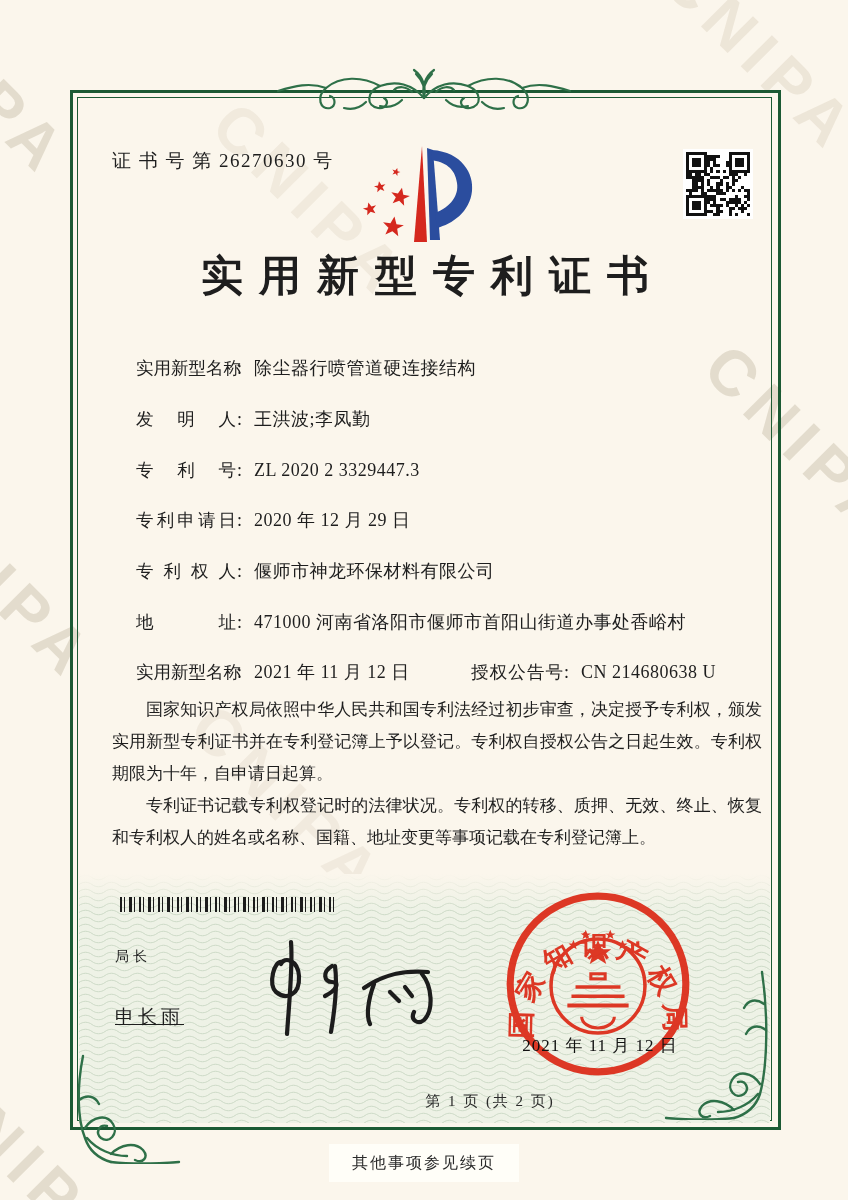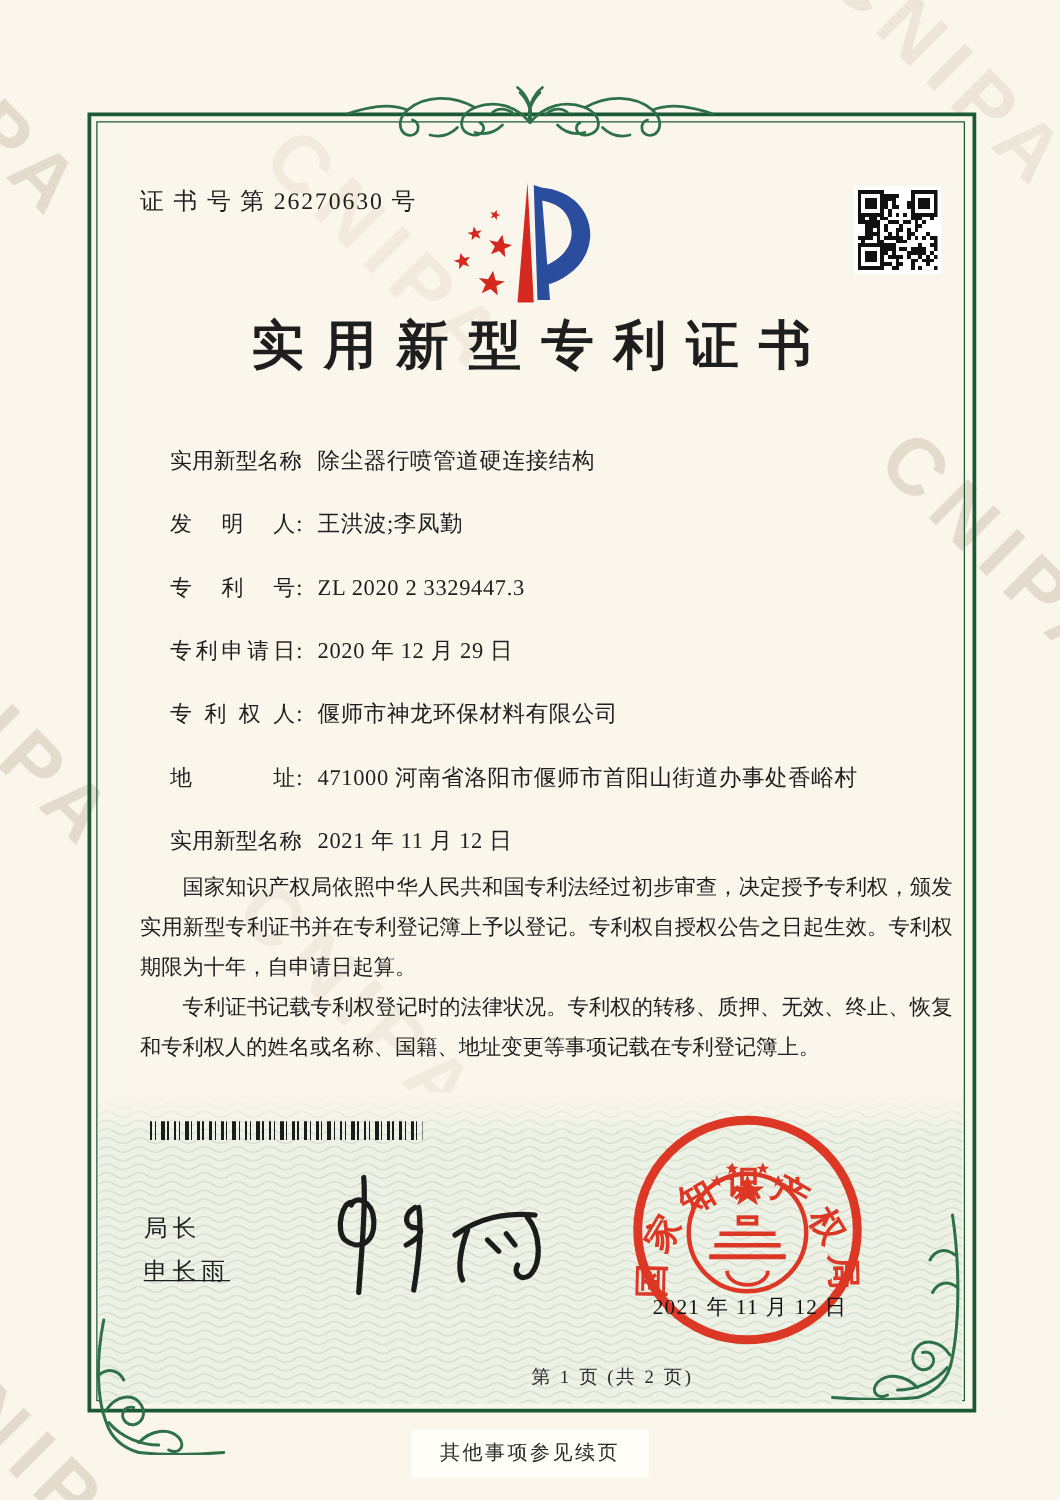--- a/index.html
+++ b/index.html
@@ -54,21 +54,21 @@
   .bodytext{position:absolute;left:112px;top:694px;width:650px;font-size:17px;line-height:1.88;
     text-align:justify;z-index:5;}
   .bodytext p{margin:0;text-indent:2em;}
   
   .barcode{position:absolute;left:120px;top:897px;width:218px;height:15px;z-index:5;
     background:repeating-linear-gradient(90deg,
       #1c1c1c 0 2px,transparent 2px 4px,
       #1c1c1c 4px 5px,transparent 5px 9px,
       #1c1c1c 9px 12px,transparent 12px 14px,
       #1c1c1c 14px 15px,transparent 15px 19px);}
-  .director-title{position:absolute;left:115px;top:970px;font-size:19px;letter-spacing:4px;z-index:5;}
+  .director-title{position:absolute;left:115px;top:948px;font-size:14px;letter-spacing:4px;z-index:5;}
   .director-name{position:absolute;left:115px;top:1004px;font-size:19px;letter-spacing:4px;z-index:5;text-decoration:underline;}
   .signature{position:absolute;left:252px;top:926px;z-index:5;}
   .seal{position:absolute;left:502px;top:888px;z-index:6;opacity:0.93;}
   .seal-date{position:absolute;left:516px;top:1034px;width:168px;text-align:center;
     font-size:17px;letter-spacing:1px;color:#111;z-index:7;}
   .page-num{position:absolute;left:80px;top:1092px;width:820px;text-align:center;
     font-size:15px;letter-spacing:2px;color:#2a2a2a;z-index:5;}
   .cont-note{position:absolute;left:329px;top:1144px;width:190px;height:38px;line-height:38px;
     background:#fffef8;text-align:center;font-size:16px;letter-spacing:2px;color:#2a2a2a;z-index:5;}
 </style>
@@ -319,20 +319,21 @@
     <span class="flabel">专利申请日</span><span class="fcolon">:</span><span class="fvalue">2020 年 12 月 29 日</span>
   </div>
   <div class="frow" style="top:559px">
     <span class="flabel">专利权人</span><span class="fcolon">:</span><span class="fvalue">偃师市神龙环保材料有限公司</span>
   </div>
   <div class="frow" style="top:610px">
     <span class="flabel">地址</span><span class="fcolon">:</span><span class="fvalue">471000 河南省洛阳市偃师市首阳山街道办事处香峪村</span>
   </div>
   <div class="frow" style="top:660px">
     <span class="flabel">实用新型名称</span><span class="fcolon">:</span><span class="fvalue">2021 年 11 月 12 日</span>
+    <span class="pair2"><span class="flabel">授权公告号</span><span class="fcolon">:</span><span class="fvalue">CN 214680638 U</span></span>
   </div>
 
   <div class="bodytext">
     <p>国家知识产权局依照中华人民共和国专利法经过初步审查，决定授予专利权，颁发实用新型专利证书并在专利登记簿上予以登记。专利权自授权公告之日起生效。专利权期限为十年，自申请日起算。</p>
     <p>专利证书记载专利权登记时的法律状况。专利权的转移、质押、无效、终止、恢复和专利权人的姓名或名称、国籍、地址变更等事项记载在专利登记簿上。</p>
   </div>
 
   <div class="barcode"></div>
 
   <div class="director-title">局长</div>

